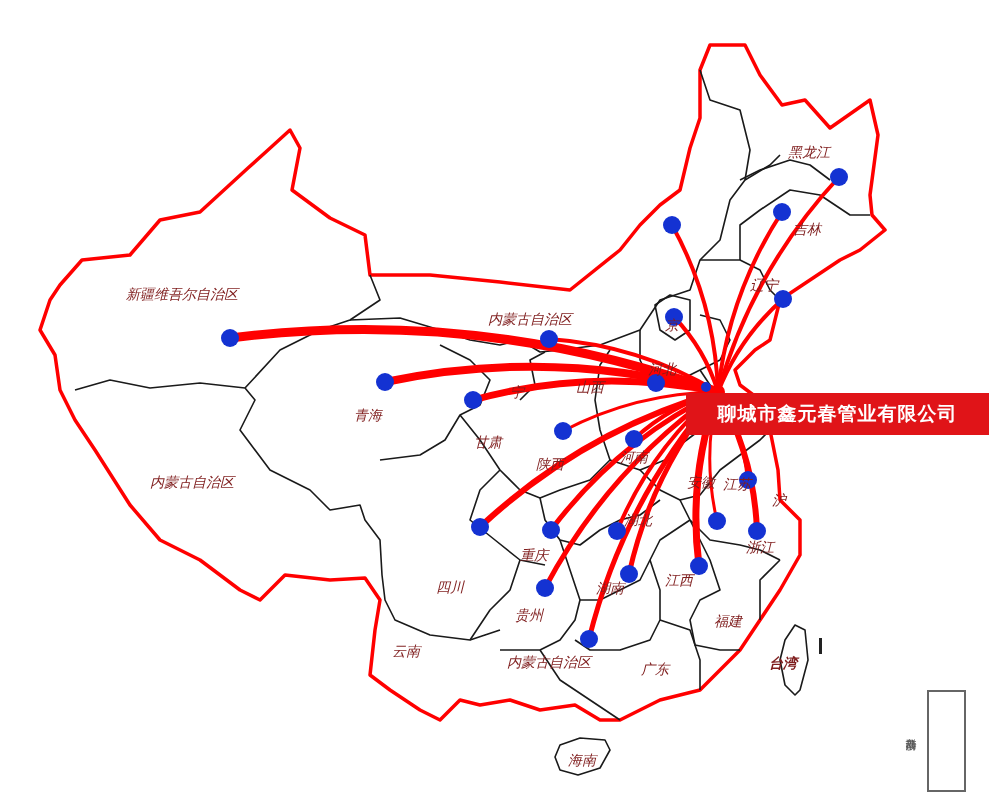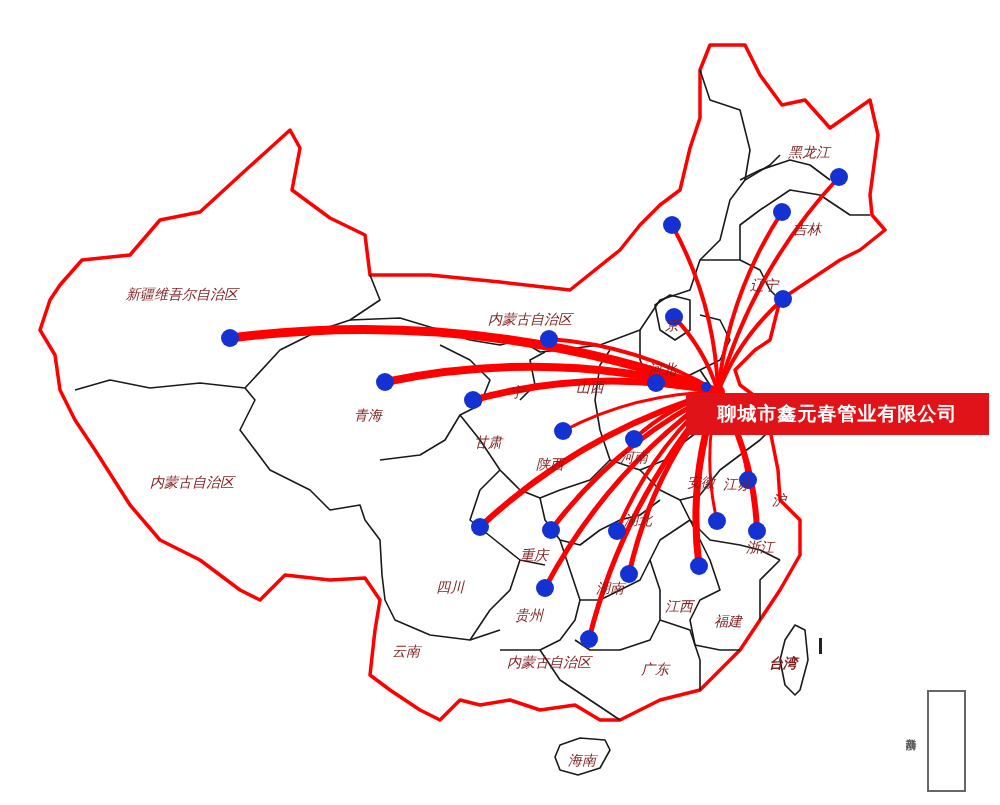--- a/index.html
+++ b/index.html
@@ -124,21 +124,21 @@
     <div class="label" style="left: 536px; top: 457px;">陕西</div>
     <div class="label" style="left: 620px; top: 450px;">河南</div>
     <div class="label" style="left: 723px; top: 477px;">江苏</div>
     <div class="label" style="left: 687px; top: 475px;">安徽</div>
     <div class="label" style="left: 150px; top: 475px;">内蒙古自治区</div>
     <div class="label" style="left: 772px; top: 493px;">沪</div>
     <div class="label" style="left: 436px; top: 556px; margin-top: 24px;">四川</div>
     <div class="label" style="left: 624px; top: 513px;">湖北</div>
     <div class="label" style="left: 520px; top: 548px;">重庆</div>
     <div class="label" style="left: 746px; top: 540px;">浙江</div>
-    <div class="label" style="left: 665px; top: 599px; font-style: italic;">江西</div>
+    <div class="label" style="left: 665px; top: 573px; font-style: italic;">江西</div>
     <div class="label" style="left: 596px; top: 581px; font-style: italic;">湖南</div>
     <div class="label" style="left: 515px; top: 608px;">贵州</div>
     <div class="label" style="left: 714px; top: 614px;">福建</div>
     <div class="label" style="left: 392px; top: 644px;">云南</div>
     <div class="label" style="left: 507px; top: 655px;">内蒙古自治区</div>
     <div class="label" style="left: 641px; top: 662px;">广东</div>
     <div class="label" style="left: 769px; top: 656px; font-weight: bold;">台湾</div>
     <div class="label" style="left: 568px; top: 753px;">海南</div>
   </div>
 

